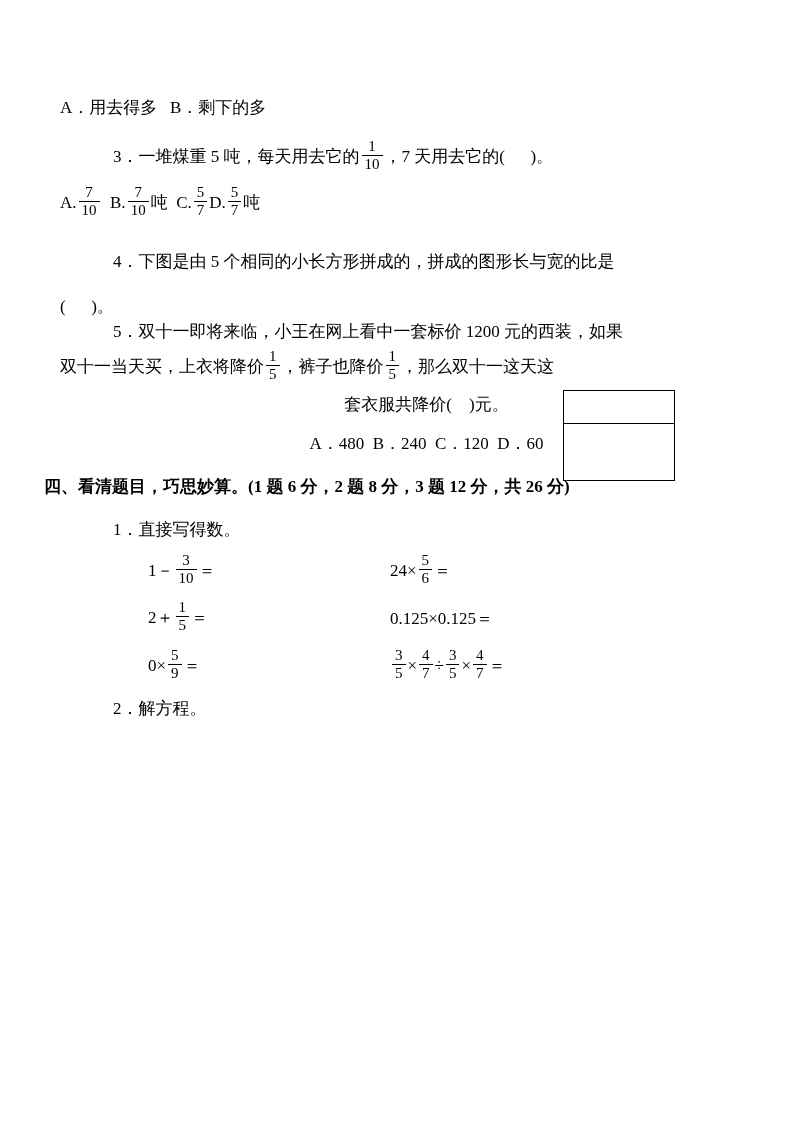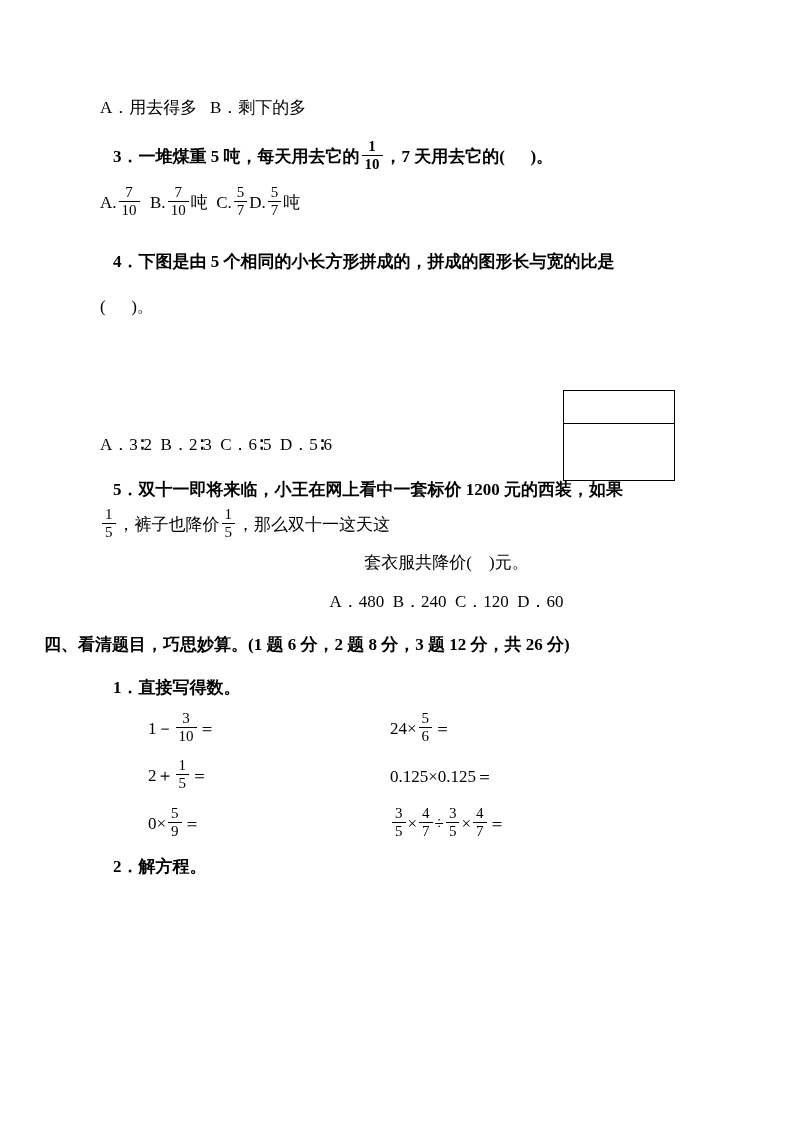--- a/index.html
+++ b/index.html
@@ -12,22 +12,22 @@
     background: #ffffff;
     color: #000;
     font-family: "Liberation Serif", serif;
     font-size: 17px;
     overflow: hidden;
   }
   .line {
     line-height: 25px;
     white-space: pre-wrap;
   }
-  .ml-num { margin-left: 113px; font-weight: bold; }   
-  .ml-opt { margin-left: 100px; }   
+  .ml-num { margin-left: 113px; }   
+  .ml-opt { margin-left: 60px; }   
   .ml-sec { margin-left: 44px; }    
 
   .opt-ab { margin-bottom: 20px; }
   .opt-cd { margin-bottom: 30px; }
   .q3-stem { margin-bottom: 10px; }
   .q3-opts { margin-bottom: 25px; }
   .q4-line1 { margin-bottom: 20px; margin-top: 28px; }
   .q4-line2 { margin-bottom: 0; }
   .q4-opts { margin-top: 113px; margin-bottom: 20px; }
   .q5-line1 { margin-bottom: 6px; }
@@ -77,24 +77,23 @@
   <div class="line ml-opt q3-opts"><span>A.</span><span class="frac"><span class="num">7</span><span class="den">10</span></span><span>  B.</span><span class="frac"><span class="num">7</span><span class="den">10</span></span><span>吨</span><span>  C.</span><span class="frac"><span class="num">5</span><span class="den">7</span></span><span>D.</span><span class="frac"><span class="num">5</span><span class="den">7</span></span><span>吨</span></div>
 
   <div class="line ml-num q4-line1">4．下图是由 5 个相同的小长方形拼成的，拼成的图形长与宽的比是</div>
   <div class="line ml-opt q4-line2">(      )。</div>
 
   <div class="figure">
     <div class="figure-top"></div>
     <div class="figure-bottom"></div>
   </div>
 
-  <div class="line ml-opt q4-opts">A．3∶2  B．2∶3  C．6∶5  D．5∶6</div>
 
   <div class="line ml-num q5-line1">5．双十一即将来临，小王在网上看中一套标价 1200 元的西装，如果</div>
-  <div class="line ml-opt q5-line2"><span class="frac"><span class="num">1</span><span class="den">5</span></span><span>，裤子也降价</span><span class="frac"><span class="num">1</span><span class="den">5</span></span><span>，那么双十一这天这</span></div>
+  <div class="line ml-opt q5-line2"><span>双十一当天买，上衣将降价</span><span class="frac"><span class="num">1</span><span class="den">5</span></span><span>，裤子也降价</span><span class="frac"><span class="num">1</span><span class="den">5</span></span><span>，那么双十一这天这</span></div>
   <div class="line ml-opt q5-line3">套衣服共降价(    )元。</div>
   <div class="line ml-opt q5-opts">A．480  B．240  C．120  D．60</div>
 
   <div class="line ml-sec sec-heading">四、看清题目，巧思妙算。(1 题 6 分，2 题 8 分，3 题 12 分，共 26 分)</div>
 
   <div class="line ml-num item-title">1．直接写得数。</div>
 
   <div class="calc-row">
     <div class="calc-col1"><span>1－</span><span class="frac"><span class="num">3</span><span class="den">10</span></span><span>＝</span></div>
     <div><span>24×</span><span class="frac"><span class="num">5</span><span class="den">6</span></span><span>＝</span></div>

